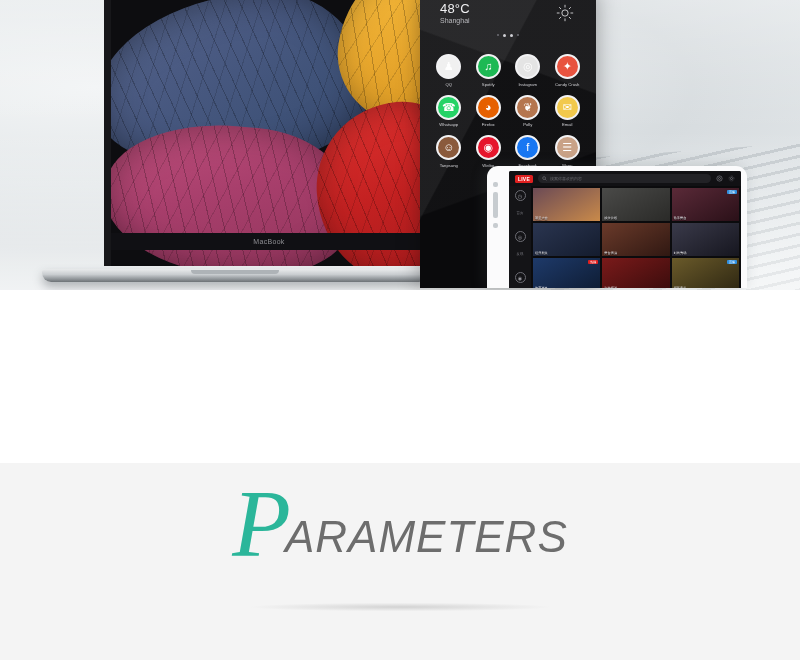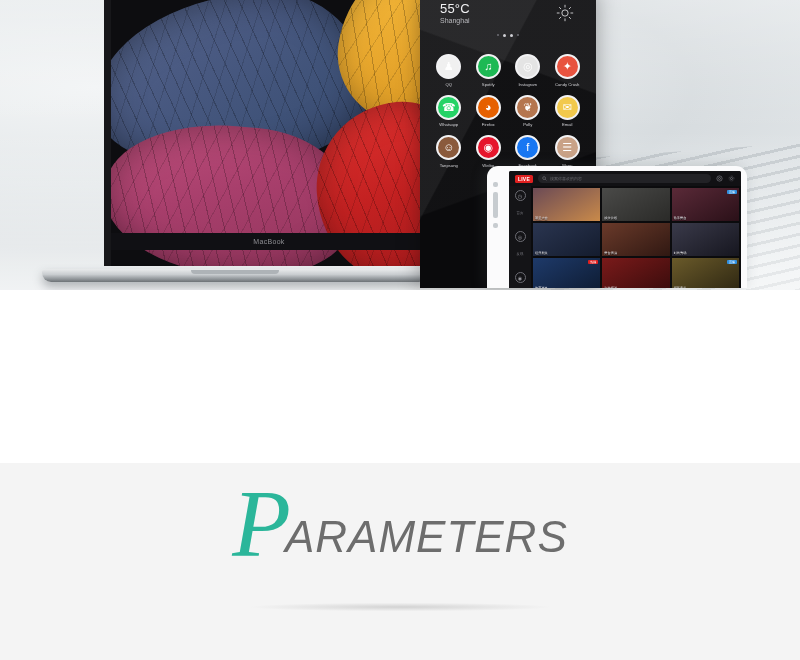--- a/index.html
+++ b/index.html
@@ -240,21 +240,21 @@
     </div>
     <div class="mb-base">
       <div class="mb-notch"></div>
     </div>
   </div>
 
   <div class="tablet">
     <div class="tb-body">
       <div class="tb-facet"></div>
       <div class="wx">
-        <div class="wx-t">55°C</div>
+        <div class="wx-t">48°C</div>
         <div class="wx-c">Shanghai</div>
       </div>
       <svg class="sun" viewBox="0 0 24 24">
         <circle cx="12" cy="12" r="4.2" fill="none" stroke="#e8e8ea" stroke-width="1.1"></circle>
         <g stroke="#e8e8ea" stroke-width="1.1" stroke-linecap="round">
           <line x1="12" y1="1.6" x2="12" y2="4.2"></line>
             <line x1="12" y1="19.8" x2="12" y2="22.4"></line>
           <line x1="1.6" y1="12" x2="4.2" y2="12"></line>
             <line x1="19.8" y1="12" x2="22.4" y2="12"></line>
           <line x1="4.6" y1="4.6" x2="6.4" y2="6.4"></line>

